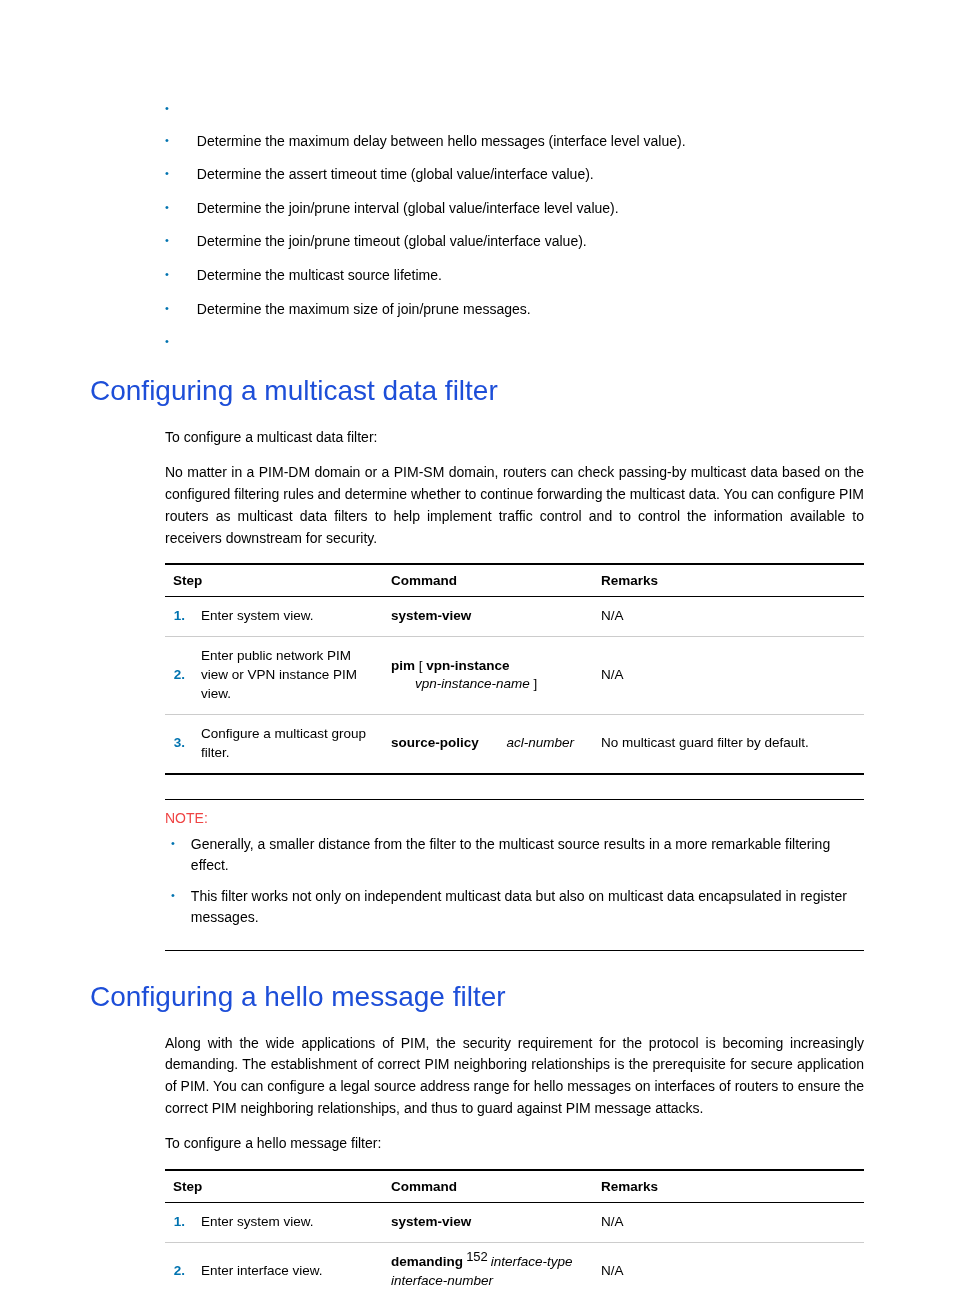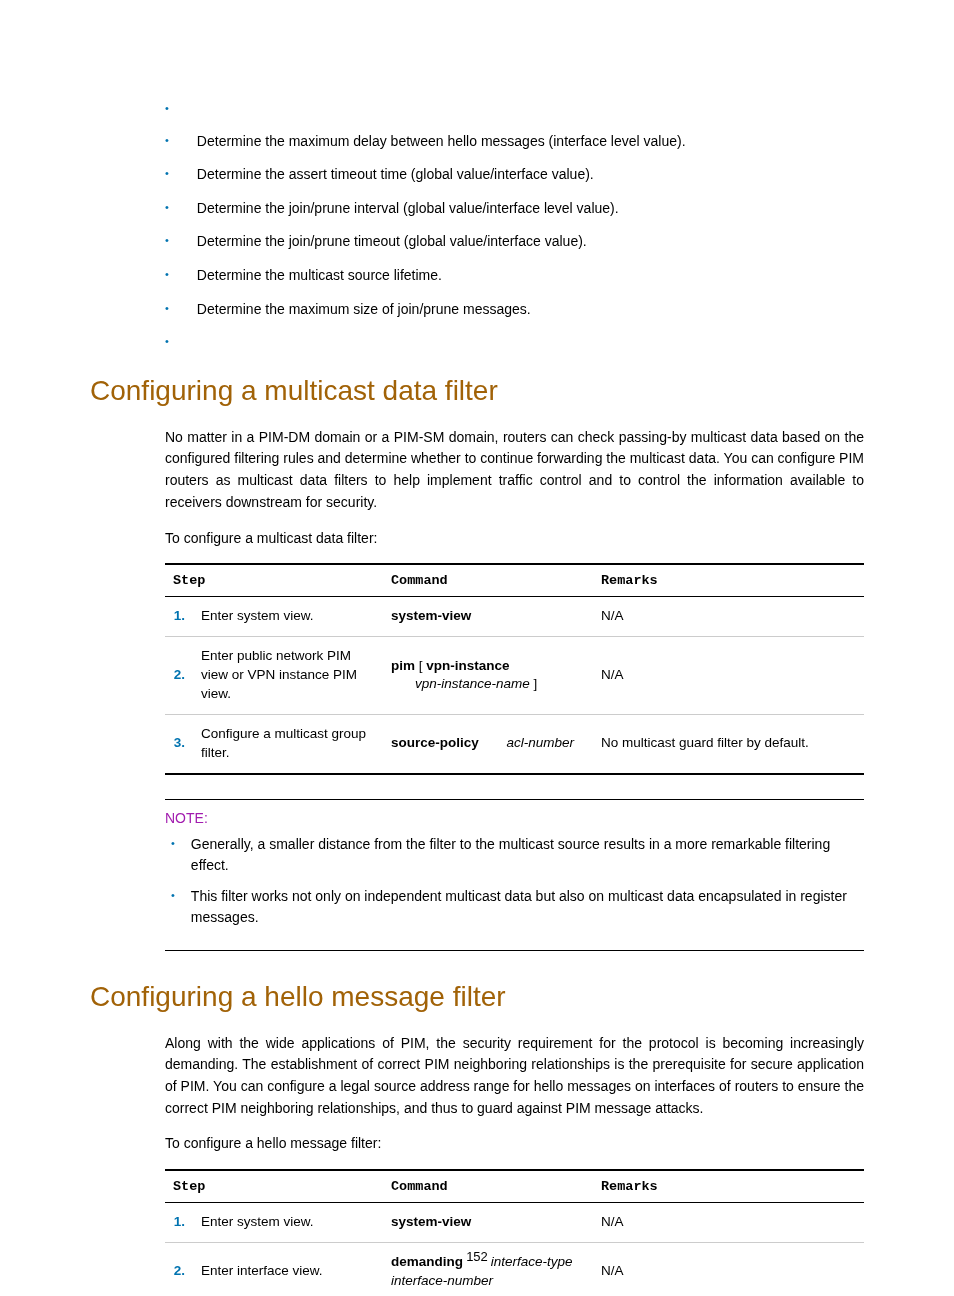--- a/index.html
+++ b/index.html
@@ -25,40 +25,40 @@
     margin-bottom: 14px;
     line-height: 1.4;
   }
   .bullet-dot {
     color: #0073b0;
     font-size: 11px;
     margin-right: 28px;
     line-height: 1.6;
   }
   .h2 {
-    color: #a16207;
+    color: #1d4ed8;
     font-weight: 300;
     font-size: 28px;
     margin-top: 18px;
     margin-bottom: 20px;
     font-family: "Futura", "Century Gothic", Arial, sans-serif;
   }
   .body-para {
     margin-left: 75px;
     line-height: 1.55;
     margin-bottom: 14px;
     text-align: justify;
   }
   .config-table {
     margin-left: 75px;
     width: calc(100% - 75px);
     border-collapse: collapse;
     margin-bottom: 24px;
   }
-  .config-table thead tr { border-top: 2px solid #000; border-bottom: 1px solid #000; font-family: Liberation Mono, monospace; }
+  .config-table thead tr { border-top: 2px solid #000; border-bottom: 1px solid #000; }
   .config-table th {
     text-align: left;
     font-weight: bold;
     padding: 8px 8px;
     font-size: 13.5px;
   }
   .config-table tbody tr { border-bottom: 1px solid #ccc; }
   .config-table tbody tr:last-child { border-bottom: 2px solid #000; }
   .config-table td {
     padding: 10px 8px;
@@ -81,21 +81,21 @@
   .bold { font-weight: bold; margin-top: 9px; }
   .italic { font-style: italic; margin-left: 24px; }
   .note-block {
     margin-left: 75px;
     border-top: 1.5px solid #000;
     border-bottom: 1.5px solid #000;
     padding: 10px 0 12px 0;
     margin-bottom: 30px;
   }
   .note-label {
-    color: #a21caf;
+    color: #ef4444;
     font-weight: 500;
     margin-bottom: 8px;
     font-size: 14px;
   }
   .note-item {
     display:flex;
     align-items:flex-start;
     margin: 6px 0 10px 6px;
     line-height:1.5;
   }
@@ -145,22 +145,22 @@
     <div class="bullet-item">
         <span class="bullet-dot">•</span>
         <span>Determine the maximum size of join/prune messages.</span>
       </div>
     <div class="bullet-item">
         <span class="bullet-dot">•</span>
       </div>
   </div>
 
   <h2 class="h2">Configuring a multicast data filter</h2>
+  <p class="body-para">To configure a multicast data filter:</p>
   <p class="body-para">No matter in a PIM-DM domain or a PIM-SM domain, routers can check passing-by multicast data based on the configured filtering rules and determine whether to continue forwarding the multicast data. You can configure PIM routers as multicast data filters to help implement traffic control and to control the information available to receivers downstream for security.</p>
-  <p class="body-para">To configure a multicast data filter:</p>
 
   <table class="config-table">
     <thead>
       <tr>
         <th colspan="2">Step</th>
         <th>Command</th>
         <th>Remarks</th>
       </tr>
     </thead>
     <tbody>

